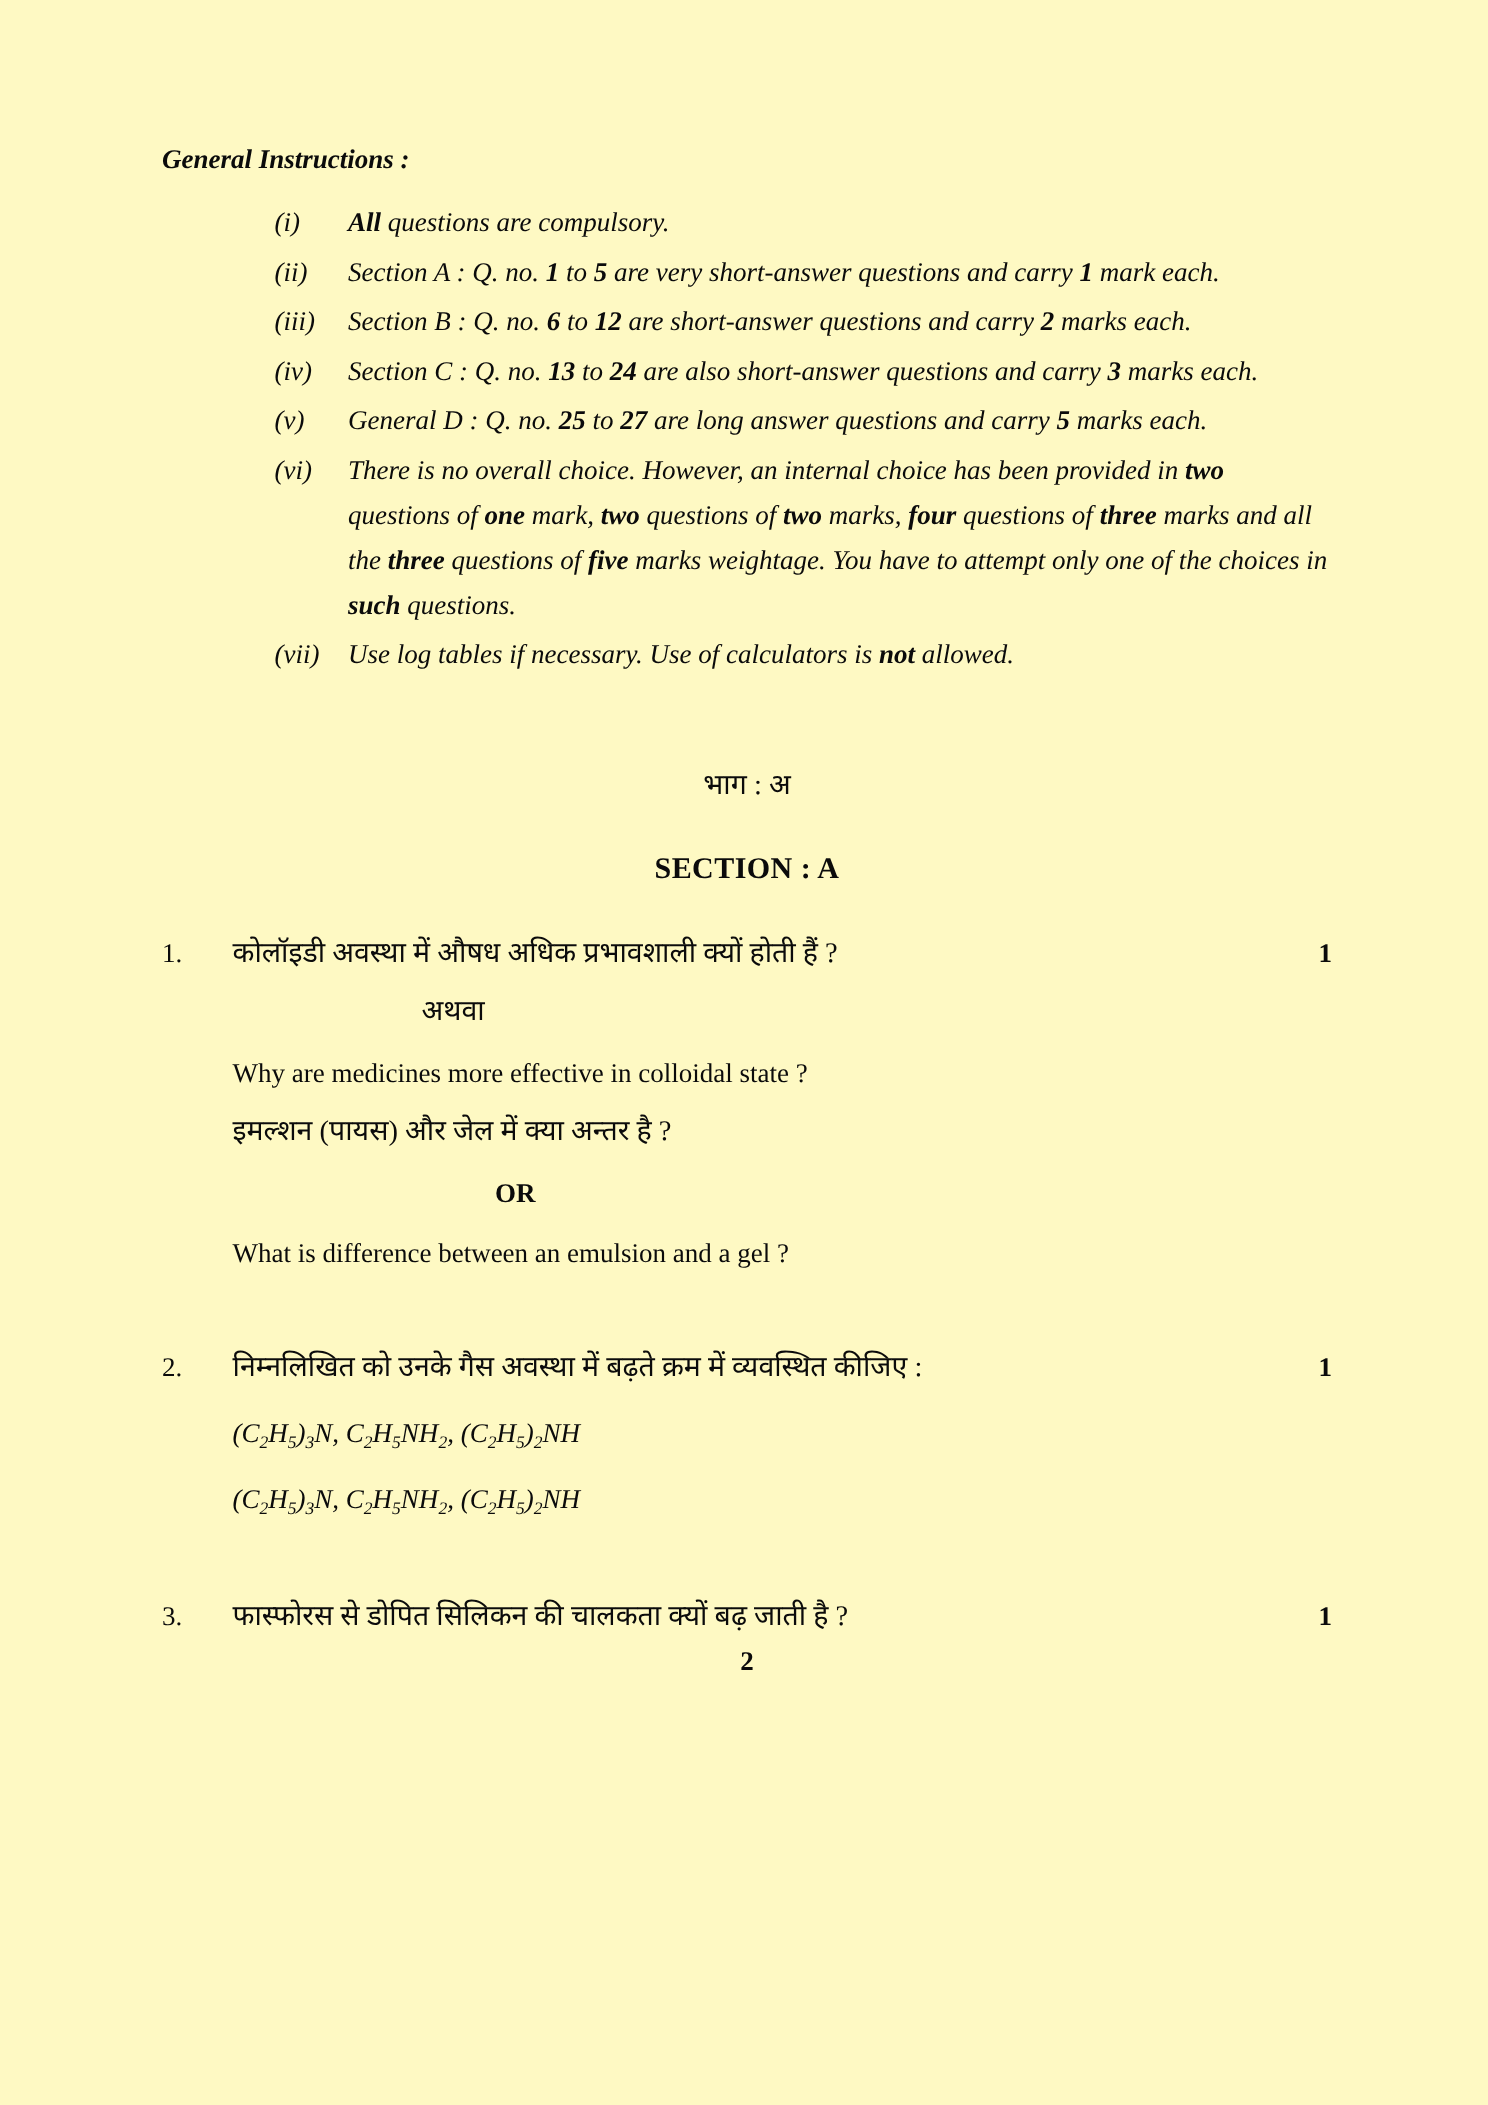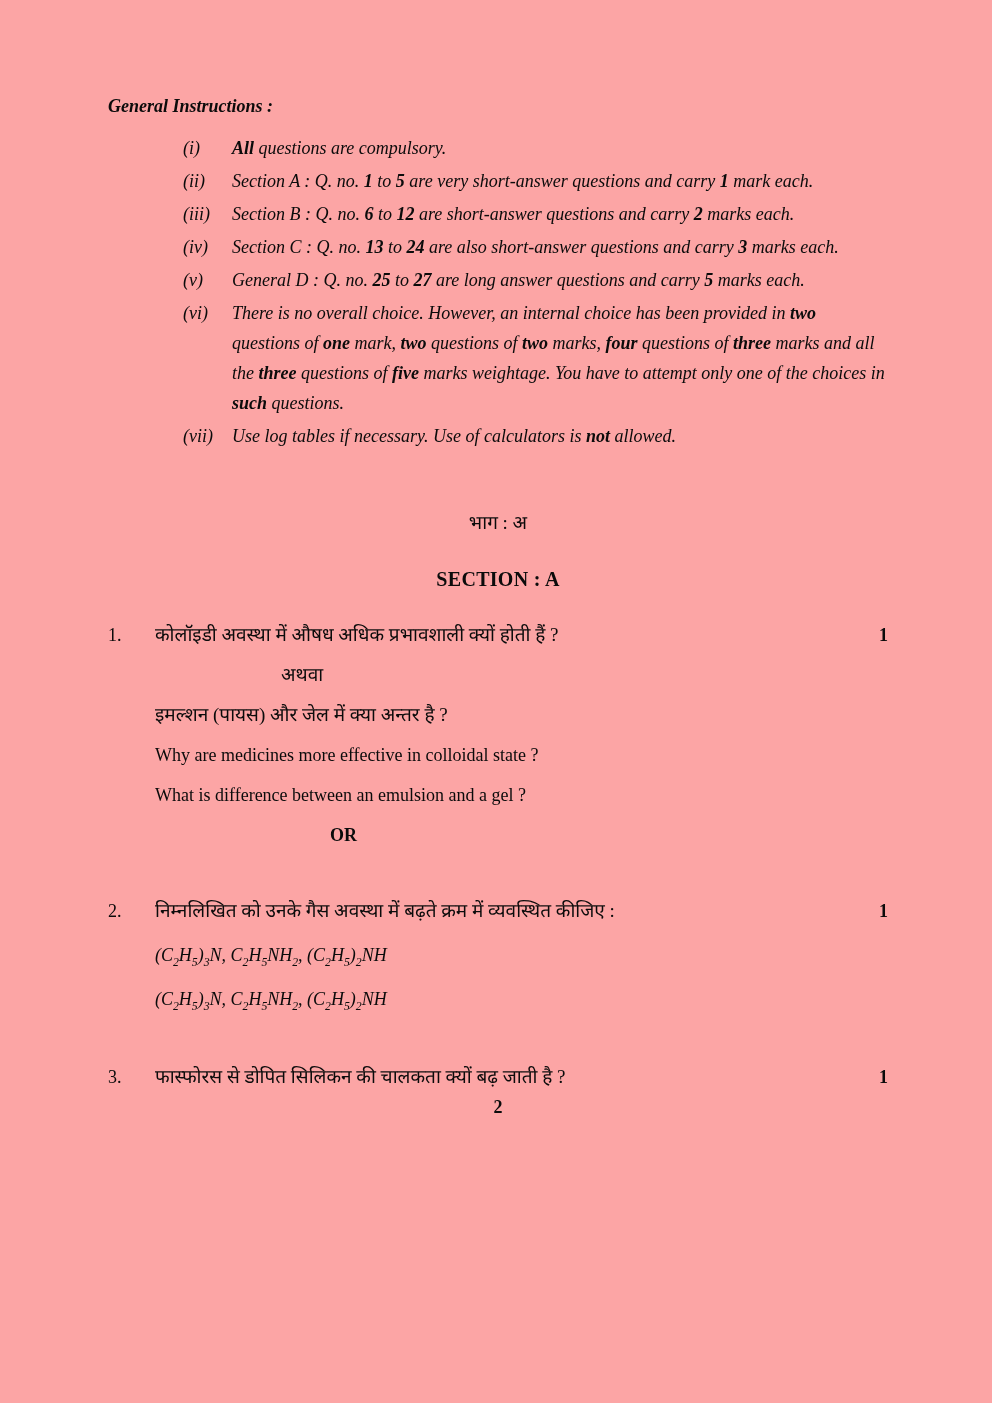--- a/index.html
+++ b/index.html
@@ -6,21 +6,21 @@
   html, body { background: #ffffff; }
   body {
     font-family: "Liberation Serif", "DejaVu Serif", serif;
     color: #0b0b0b;
     -webkit-font-smoothing: antialiased;
   }
   .page {
     width: 992px;
     min-height: 1403px;
     margin: 0 auto;
-    background: #fca5a5;
+    background: #fef9c3;
     padding: 96px 104px 40px 108px;
     position: relative;
   }
 
   
   .instr-heading {
     font-size: 18px;
     font-weight: bold;
     font-style: italic;
   }
@@ -109,24 +109,24 @@
   <div class="center part-hindi hindi">भाग : अ</div>
   <div class="center section-heading">SECTION : A</div>
 
   <div class="question q1">
     <div class="qrow">
       <span class="qnum">1.</span>
       <span class="qtext hindi">कोलॉइडी अवस्था में औषध अधिक प्रभावशाली क्यों होती हैं ?</span>
       <span class="marks">1</span>
     </div>
     <div class="qline or-hindi hindi">अथवा</div>
+    <div class="qline en">Why are medicines more effective in colloidal state ?</div>
     <div class="qline hindi">इमल्शन (पायस) और जेल में क्या अन्तर है ?</div>
-    <div class="qline en">Why are medicines more effective in colloidal state ?</div>
+    <div class="qline or-en en">OR</div>
     <div class="qline en">What is difference between an emulsion and a gel ?</div>
-    <div class="qline or-en en">OR</div>
   </div>
 
   <div class="question q2">
     <div class="qrow">
       <span class="qnum">2.</span>
       <span class="qtext hindi">निम्नलिखित को उनके गैस अवस्था में बढ़ते क्रम में व्यवस्थित कीजिए :</span>
       <span class="marks">1</span>
     </div>
     <div class="qline formula"><span>(C</span><sub>2</sub><span>H</span><sub>5</sub><span>)</span><sub>3</sub><span>N, C</span><sub>2</sub><span>H</span><sub>5</sub><span>NH</span><sub>2</sub><span>, (C</span><sub>2</sub><span>H</span><sub>5</sub><span>)</span><sub>2</sub><span>NH</span></div>
     <div class="qline formula"><span>(C</span><sub>2</sub><span>H</span><sub>5</sub><span>)</span><sub>3</sub><span>N, C</span><sub>2</sub><span>H</span><sub>5</sub><span>NH</span><sub>2</sub><span>, (C</span><sub>2</sub><span>H</span><sub>5</sub><span>)</span><sub>2</sub><span>NH</span></div>

